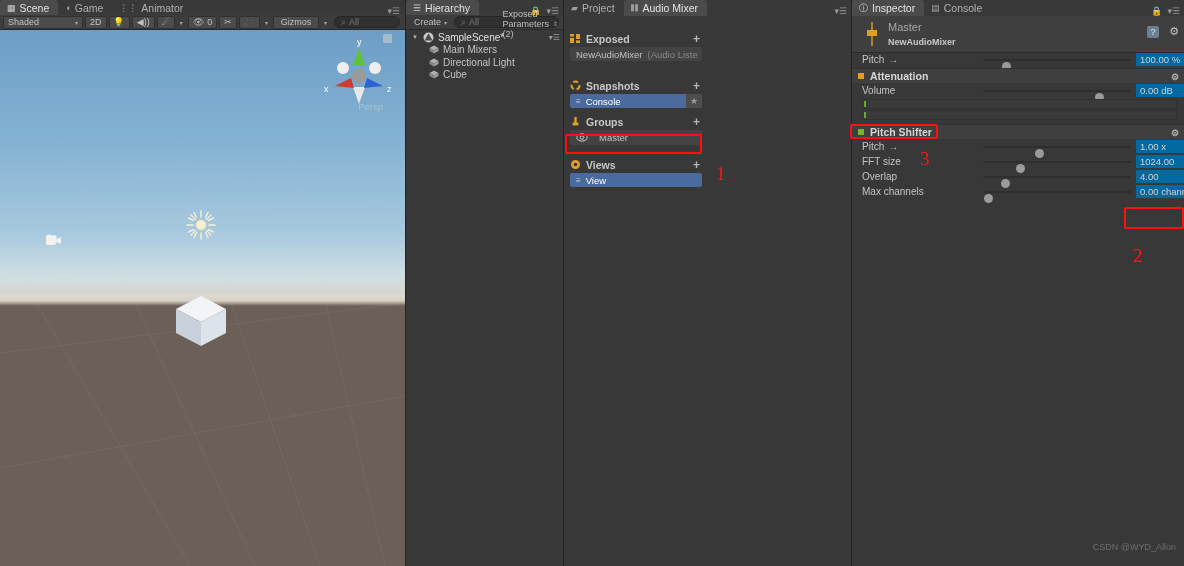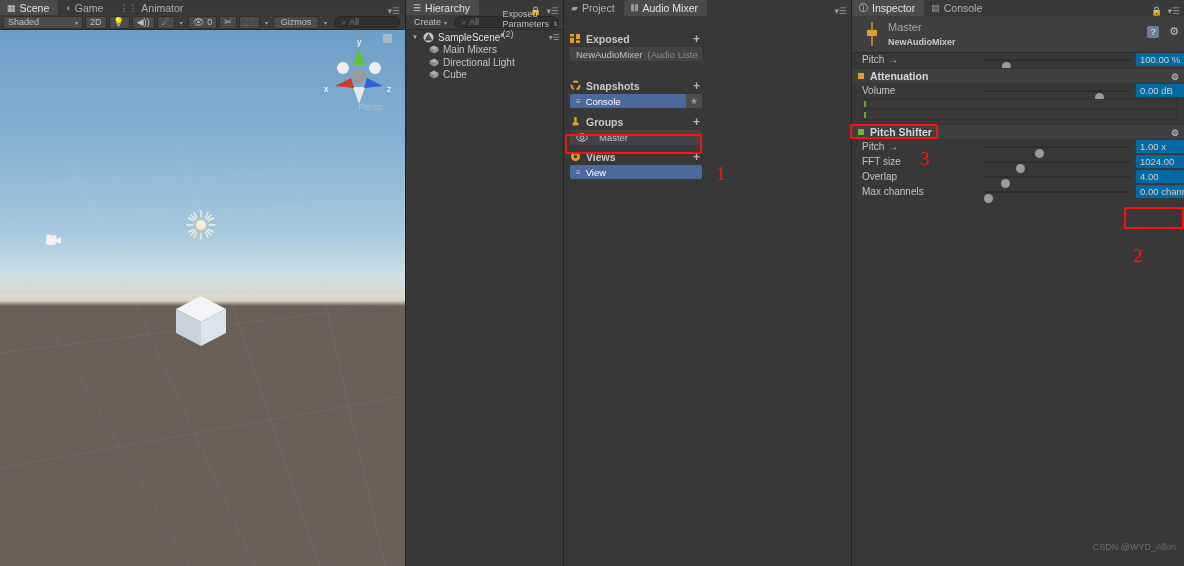--- a/index.html
+++ b/index.html
@@ -378,21 +378,21 @@
         <span class="plus">+</span>
       </div>
       <div class="mx-item" style="height:15px">
         <svg width="12" height="9" viewBox="0 0 12 9">
           <ellipse cx="6" cy="4.5" rx="5.2" ry="3.6" fill="none" stroke="#c9c9c9" stroke-width="1"></ellipse>
           <circle cx="6" cy="4.5" r="1.8" fill="none" stroke="#c9c9c9" stroke-width="1"></circle>
         </svg>
         <span style="padding-left:6px">Master</span>
       </div>
 
-      <div class="mx-head" style="margin-top:3px">
+      <div class="mx-head" style="margin-top:11px">
         <svg width="11" height="11" viewBox="0 0 11 11">
           <circle cx="5.5" cy="5.5" r="4.5" fill="#e0a025"></circle>
             <circle cx="5.5" cy="5.5" r="1.8" fill="#383838"></circle>
         </svg>
         <span>Views</span>
         <span class="plus">+</span>
       </div>
       <div class="mx-item selected">
         <span style="color:#cfcfcf;font-size:8px">≡</span>
         <span>View</span>

